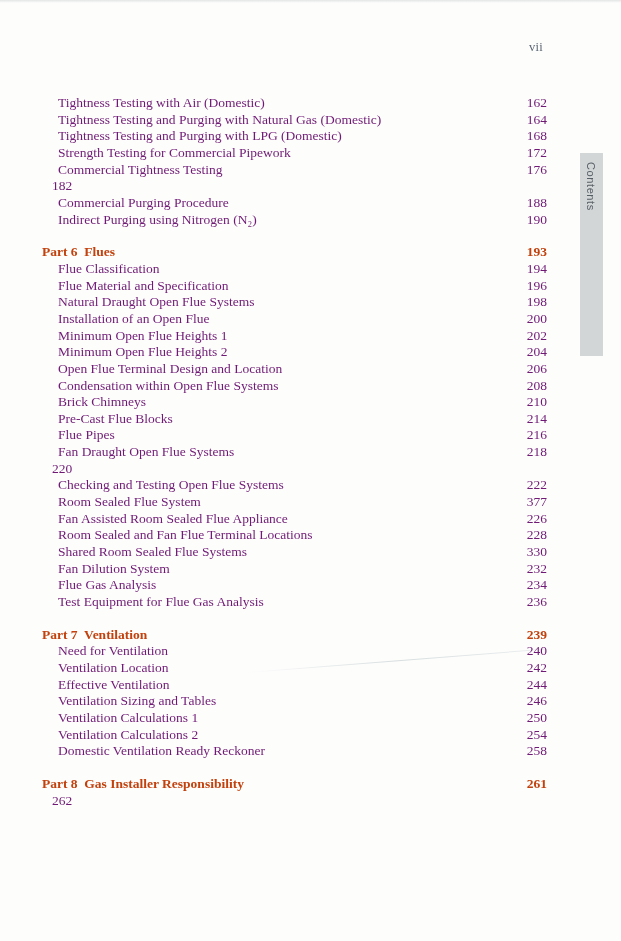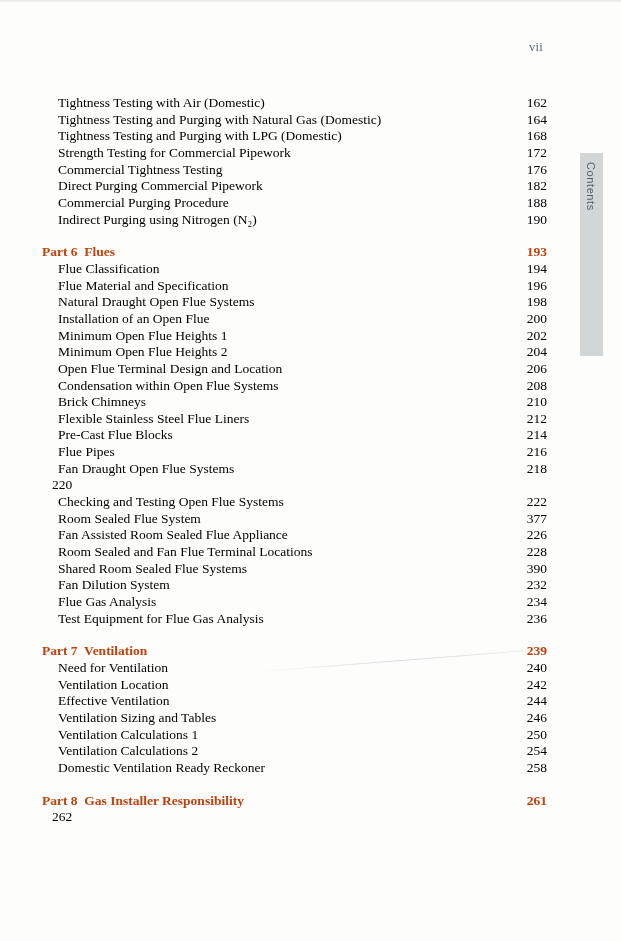--- a/index.html
+++ b/index.html
@@ -55,21 +55,21 @@
     left: 42px; top: 95px;
     width: 505px;
   }
   .toc-section { margin-bottom: 16px; }
   .toc-row {
     display: flex;
     justify-content: space-between;
     align-items: baseline;
     line-height: 16.65px;
     font-size: 13.5px;
-    color: #000000;
+    color: #701a75;
   }
   .toc-row .title { white-space: pre; }
   .toc-row.entry .title { padding-left: 16px; }
   .toc-row .pageno { text-align: right; padding-left: 10px; }
   .toc-row.heading {
     font-weight: bold;
     color: #c2410c;
   }
 </style>
 </head>
@@ -101,21 +101,20 @@
         </div>
         <div class="toc-row entry">
           <span class="title">Strength Testing for Commercial Pipework</span>
           <span class="pageno">172</span>
         </div>
         <div class="toc-row entry">
           <span class="title">Commercial Tightness Testing</span>
           <span class="pageno">176</span>
         </div>
         <div class="toc-row entry">
-          <span class="title">Direct Purging Commercial Pipework</span>
           <span class="pageno">182</span>
         </div>
         <div class="toc-row entry">
           <span class="title">Commercial Purging Procedure</span>
           <span class="pageno">188</span>
         </div>
         <div class="toc-row entry">
           <span class="title">Indirect Purging using Nitrogen (N₂)</span>
           <span class="pageno">190</span>
         </div>
@@ -155,24 +154,20 @@
         </div>
         <div class="toc-row entry">
           <span class="title">Condensation within Open Flue Systems</span>
           <span class="pageno">208</span>
         </div>
         <div class="toc-row entry">
           <span class="title">Brick Chimneys</span>
           <span class="pageno">210</span>
         </div>
         <div class="toc-row entry">
-          <span class="title">Flexible Stainless Steel Flue Liners</span>
-          <span class="pageno">212</span>
-        </div>
-        <div class="toc-row entry">
           <span class="title">Pre-Cast Flue Blocks</span>
           <span class="pageno">214</span>
         </div>
         <div class="toc-row entry">
           <span class="title">Flue Pipes</span>
           <span class="pageno">216</span>
         </div>
         <div class="toc-row entry">
           <span class="title">Fan Draught Open Flue Systems</span>
           <span class="pageno">218</span>
@@ -191,21 +186,21 @@
         <div class="toc-row entry">
           <span class="title">Fan Assisted Room Sealed Flue Appliance</span>
           <span class="pageno">226</span>
         </div>
         <div class="toc-row entry">
           <span class="title">Room Sealed and Fan Flue Terminal Locations</span>
           <span class="pageno">228</span>
         </div>
         <div class="toc-row entry">
           <span class="title">Shared Room Sealed Flue Systems</span>
-          <span class="pageno">390</span>
+          <span class="pageno">330</span>
         </div>
         <div class="toc-row entry">
           <span class="title">Fan Dilution System</span>
           <span class="pageno">232</span>
         </div>
         <div class="toc-row entry">
           <span class="title">Flue Gas Analysis</span>
           <span class="pageno">234</span>
         </div>
         <div class="toc-row entry">

